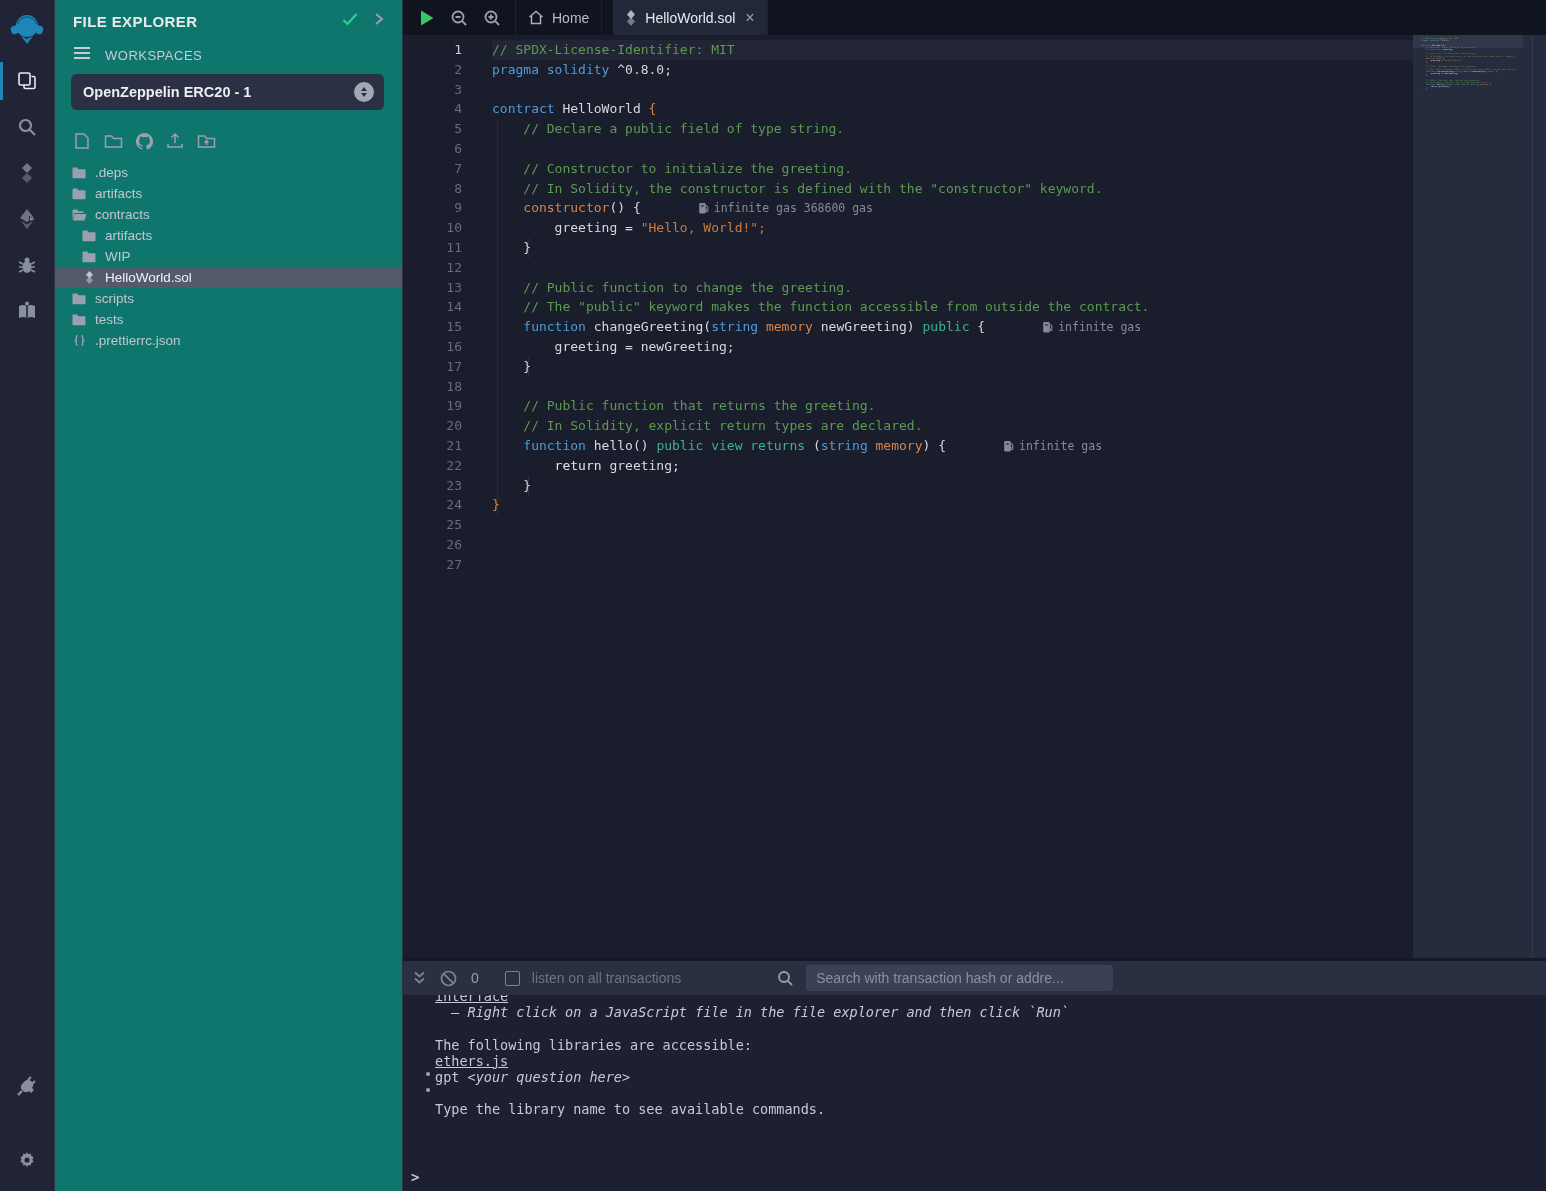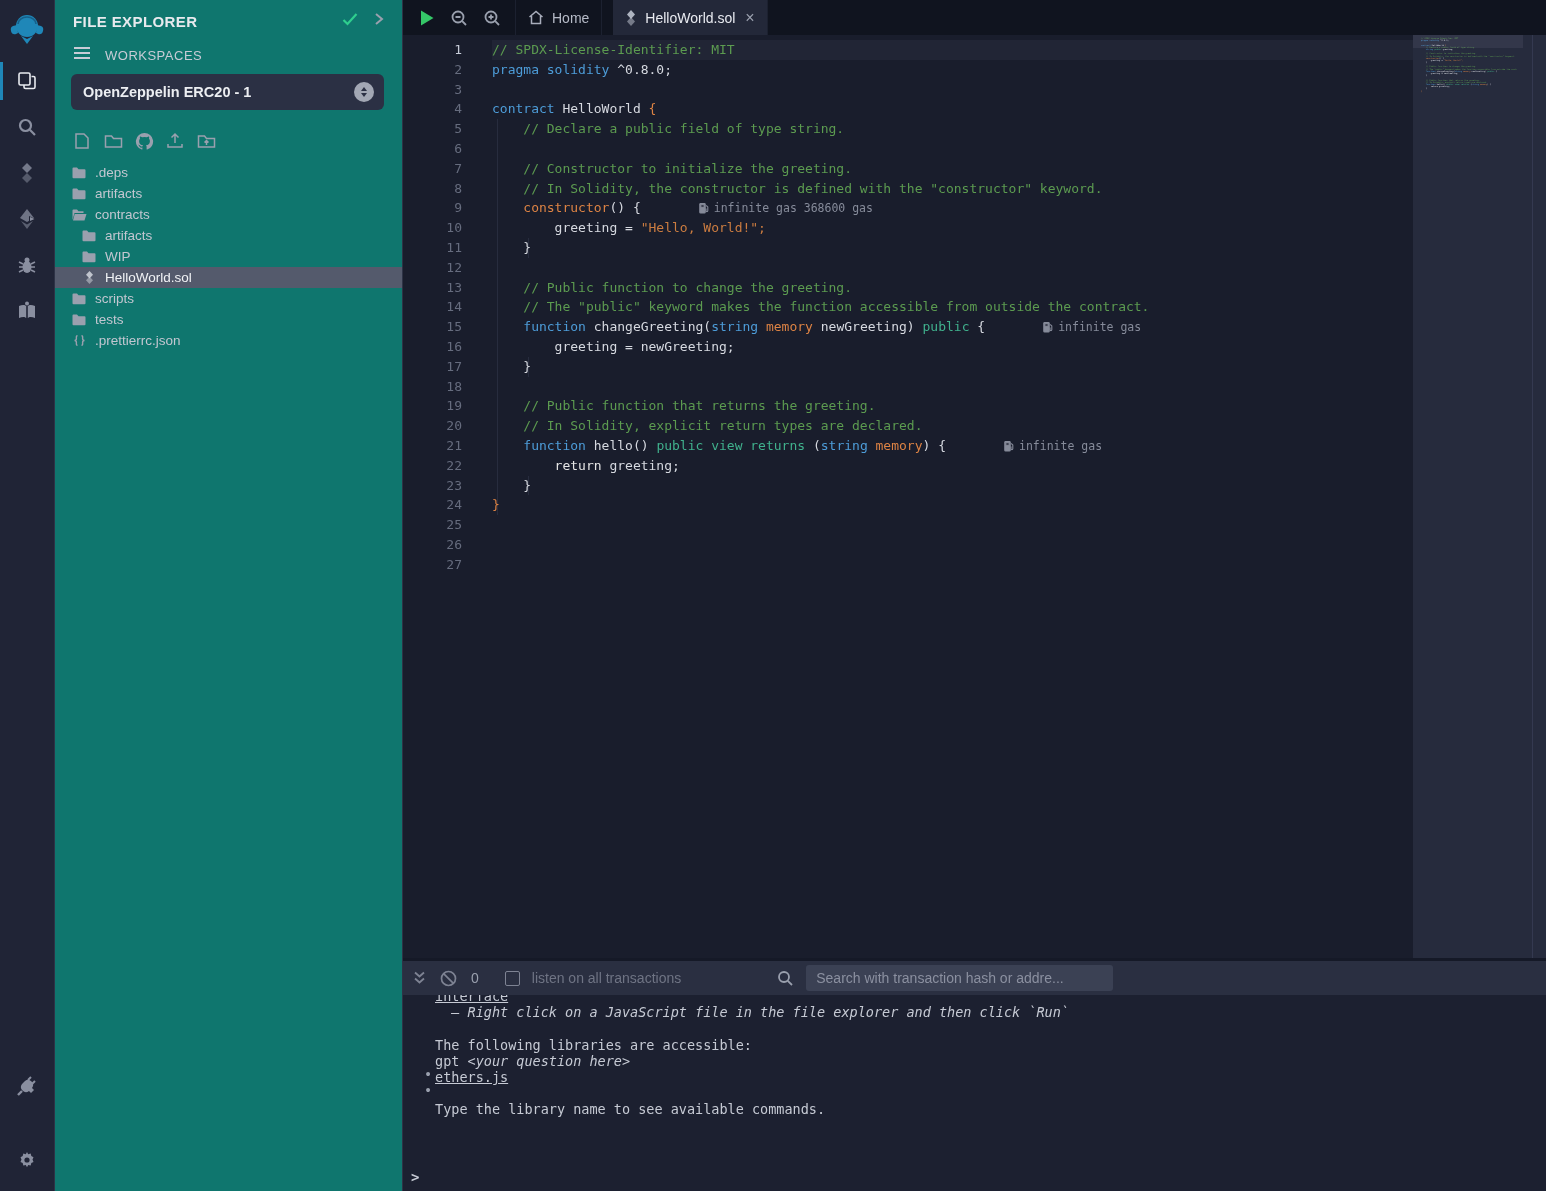--- a/index.html
+++ b/index.html
@@ -490,22 +490,22 @@
             </svg>
         </span>
         <input class="th-input" value="" placeholder="Search with transaction hash or addre..." style="">
       </div>
       <div class="term-body">
         <div class="t-lines" id="terminal-lines">
             <div class="t-line"><span class="lk">interface</span></div>
             <div class="t-line it">  – Right click on a JavaScript file in the file explorer and then click `Run`</div>
             <div class="t-line"></div>
             <div class="t-line">The following libraries are accessible:</div>
+            <div class="t-line"><span class="bullet"></span><span class="lk">ethers.js</span></div>
             <div class="t-line"><span class="bullet"></span><span>gpt </span><span class="it2">&lt;your question here&gt;</span></div>
-            <div class="t-line"><span class="bullet"></span><span class="lk">ethers.js</span></div>
             <div class="t-line"></div>
             <div class="t-line">Type the library name to see available commands.</div>
           </div>
         <div class="t-prompt">&gt;</div>
       </div>
     </div>
   </div>
 </div>
 
 </body></html>

